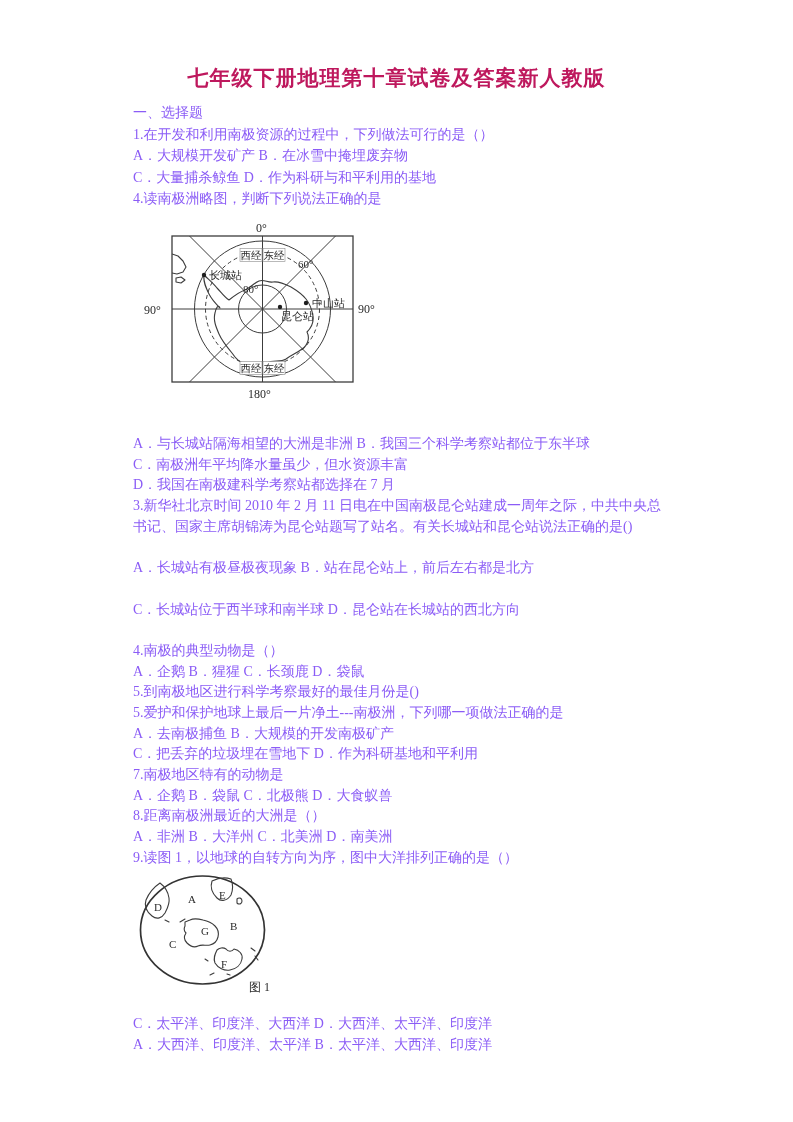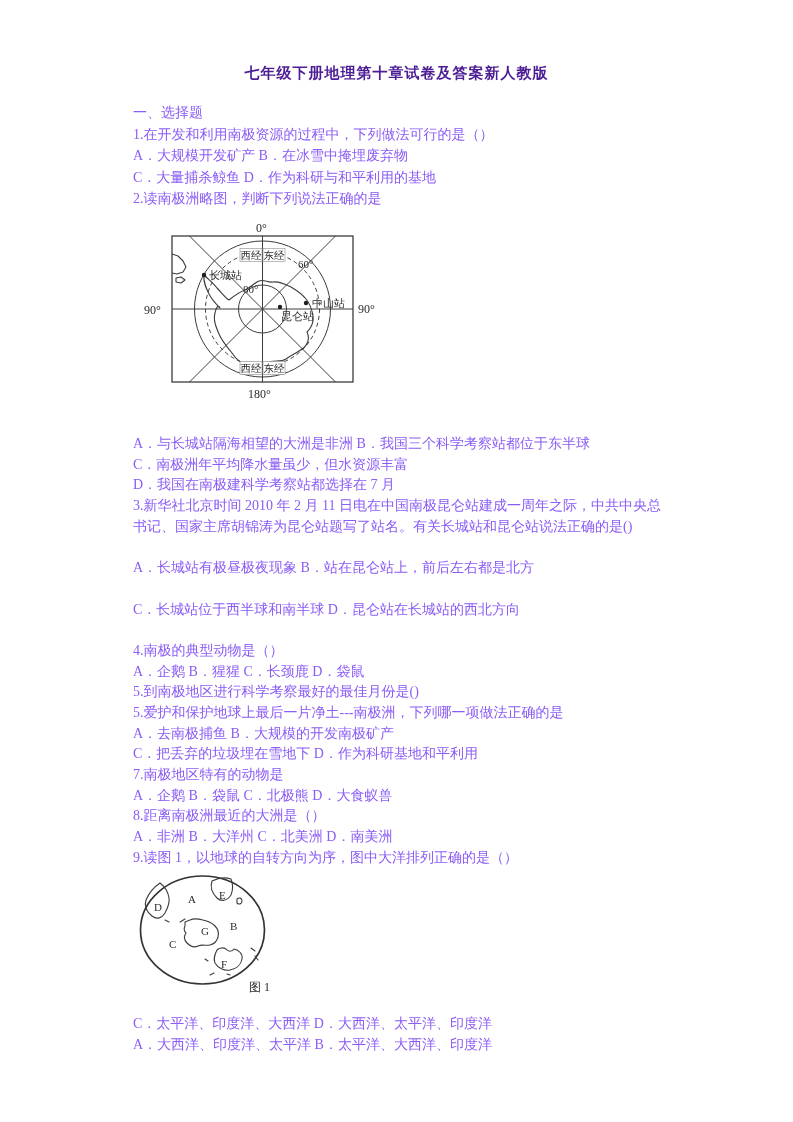--- a/index.html
+++ b/index.html
@@ -4,21 +4,21 @@
 <style>
   html,body { margin:0; padding:0; }
   body {
     width:793px; height:1122px; background:#ffffff; overflow:hidden;
     font-family:"Liberation Serif","DejaVu Serif",serif;
     color:#2b2b2b;
   }
   .page { position:relative; width:793px; height:1122px; background:#fff; }
   .title {
     position:absolute; top:64px; left:0; width:100%;
-    text-align:center; font-size:15px; font-weight:bold; color:#4c1d95;
+    text-align:center; font-size:21px; font-weight:bold; color:#be185d;
     letter-spacing:1px;
   }
   .textblock {
     position:absolute; left:133px; width:600px;
     font-size:14px; color:#8b5cf6;
   }
   .tline { white-space:pre; overflow:visible; }
   .block-a .tline { height:21.6px; line-height:21.6px; }
   .block-b .tline { height:20.7px; line-height:20.7px; }
   .figure { position:absolute; }
@@ -40,21 +40,21 @@
 
 <div class="page">
 
   <div class="title">七年级下册地理第十章试卷及答案新人教版</div>
 
   <div class="textblock block-a" style="top:102px">
       <div class="tline">一、选择题</div>
       <div class="tline">1.在开发和利用南极资源的过程中，下列做法可行的是（）</div>
       <div class="tline">A．大规模开发矿产 B．在冰雪中掩埋废弃物</div>
       <div class="tline">C．大量捕杀鲸鱼 D．作为科研与和平利用的基地</div>
-      <div class="tline">2.读南极洲略图，判断下列说法正确的是</div>
+      <div class="tline">4.读南极洲略图，判断下列说法正确的是</div>
     </div>
 
   <div class="figure map-figure">
     <svg width="240" height="192" viewBox="0 0 240 192">
       <defs>
         <clipPath id="maprect">
             <rect x="32" y="20" width="181" height="146"></rect>
           </clipPath>
       </defs>
 

